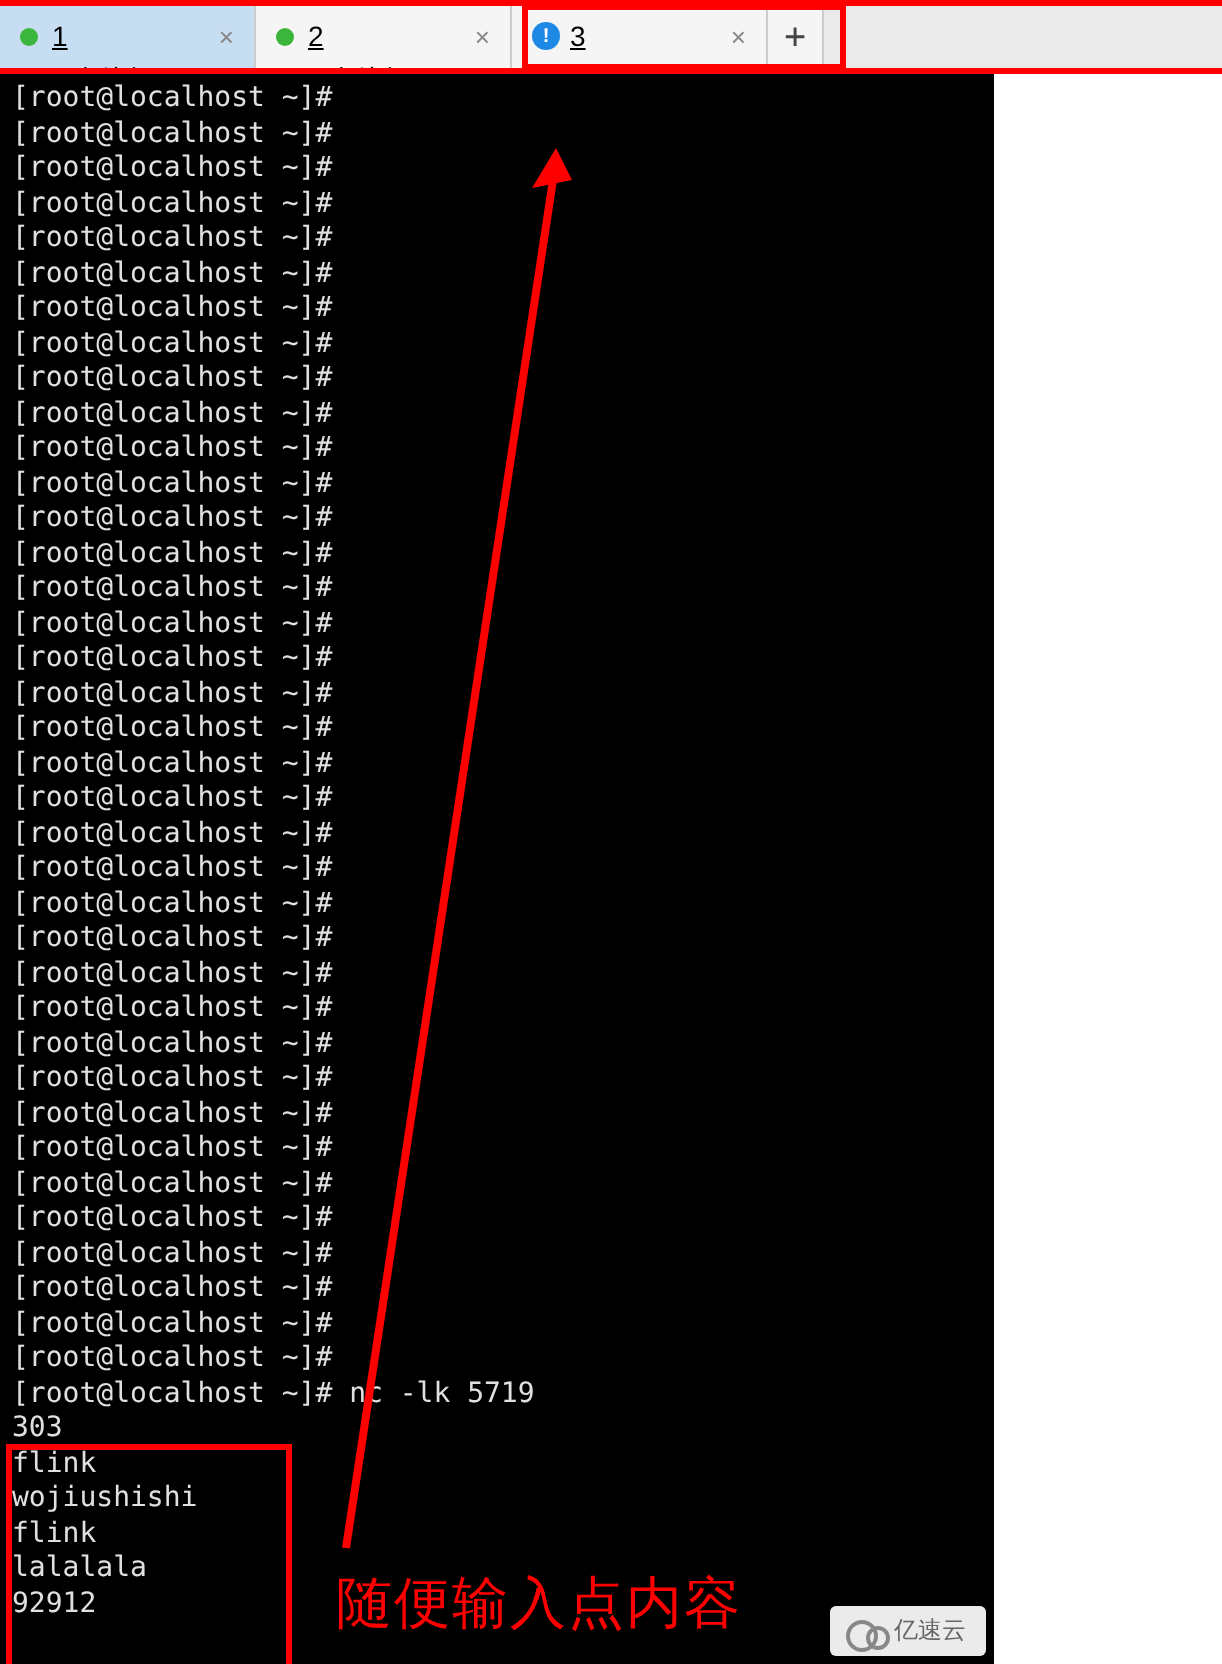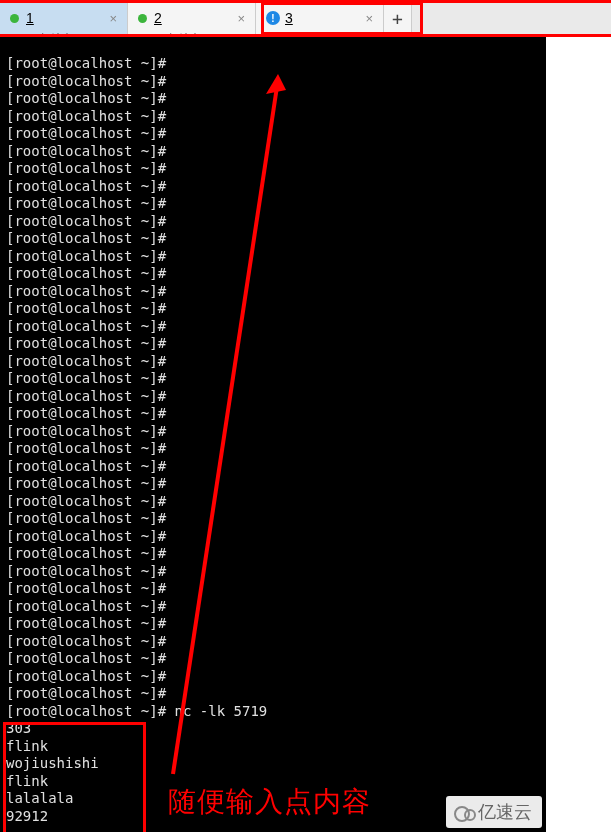--- a/index.html
+++ b/index.html
@@ -104,24 +104,24 @@
       border-bottom: 3px solid #ff0000;
       pointer-events: none;
       top: 0px;
       left: 0px;
       width: 611px;
       height: 37px;
       z-index: 4;
     }
     .terminal-area {
       position: relative;
-      width: 546px;
+      width: 497px;
       height: 795px;
       background: #000;
-      padding: 18px 6px;
+      padding: 4px 6px;
     }
     .terminal-line {
       color: #e0e0e0;
       font-size: 14px;
       line-height: 17.5px;
       white-space: pre;
       font-family: "Lucida Console", "Consolas", monospace;
     }
     .highlight-box-output {
       position: absolute;
@@ -155,21 +155,21 @@
     .watermark {
       position: absolute;
       right: 4px;
       bottom: 4px;
       background: rgba(255,255,255,0.92);
       padding: 4px 10px 4px 8px;
       border-radius: 3px;
       display: flex;
       align-items: center;
       font-family: "Microsoft YaHei", sans-serif;
-      font-size: 18px;
+      font-size: 12px;
       color: #666;
       z-index: 7;
       box-shadow: 0 0 2px rgba(0,0,0,0.15);
     }
     .watermark .wm-icon {
       width: 20px;
       height: 12px;
       margin-right: 4px;
       position: relative;
     }

